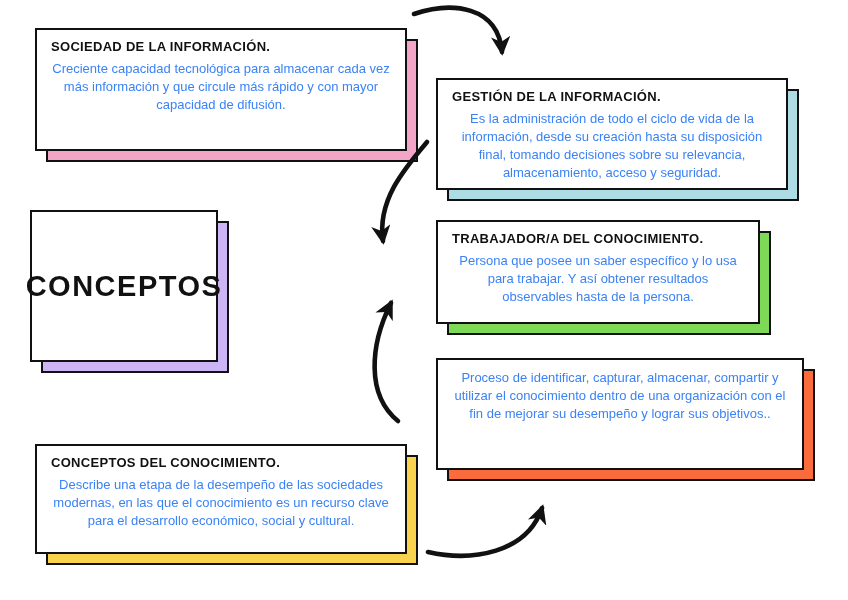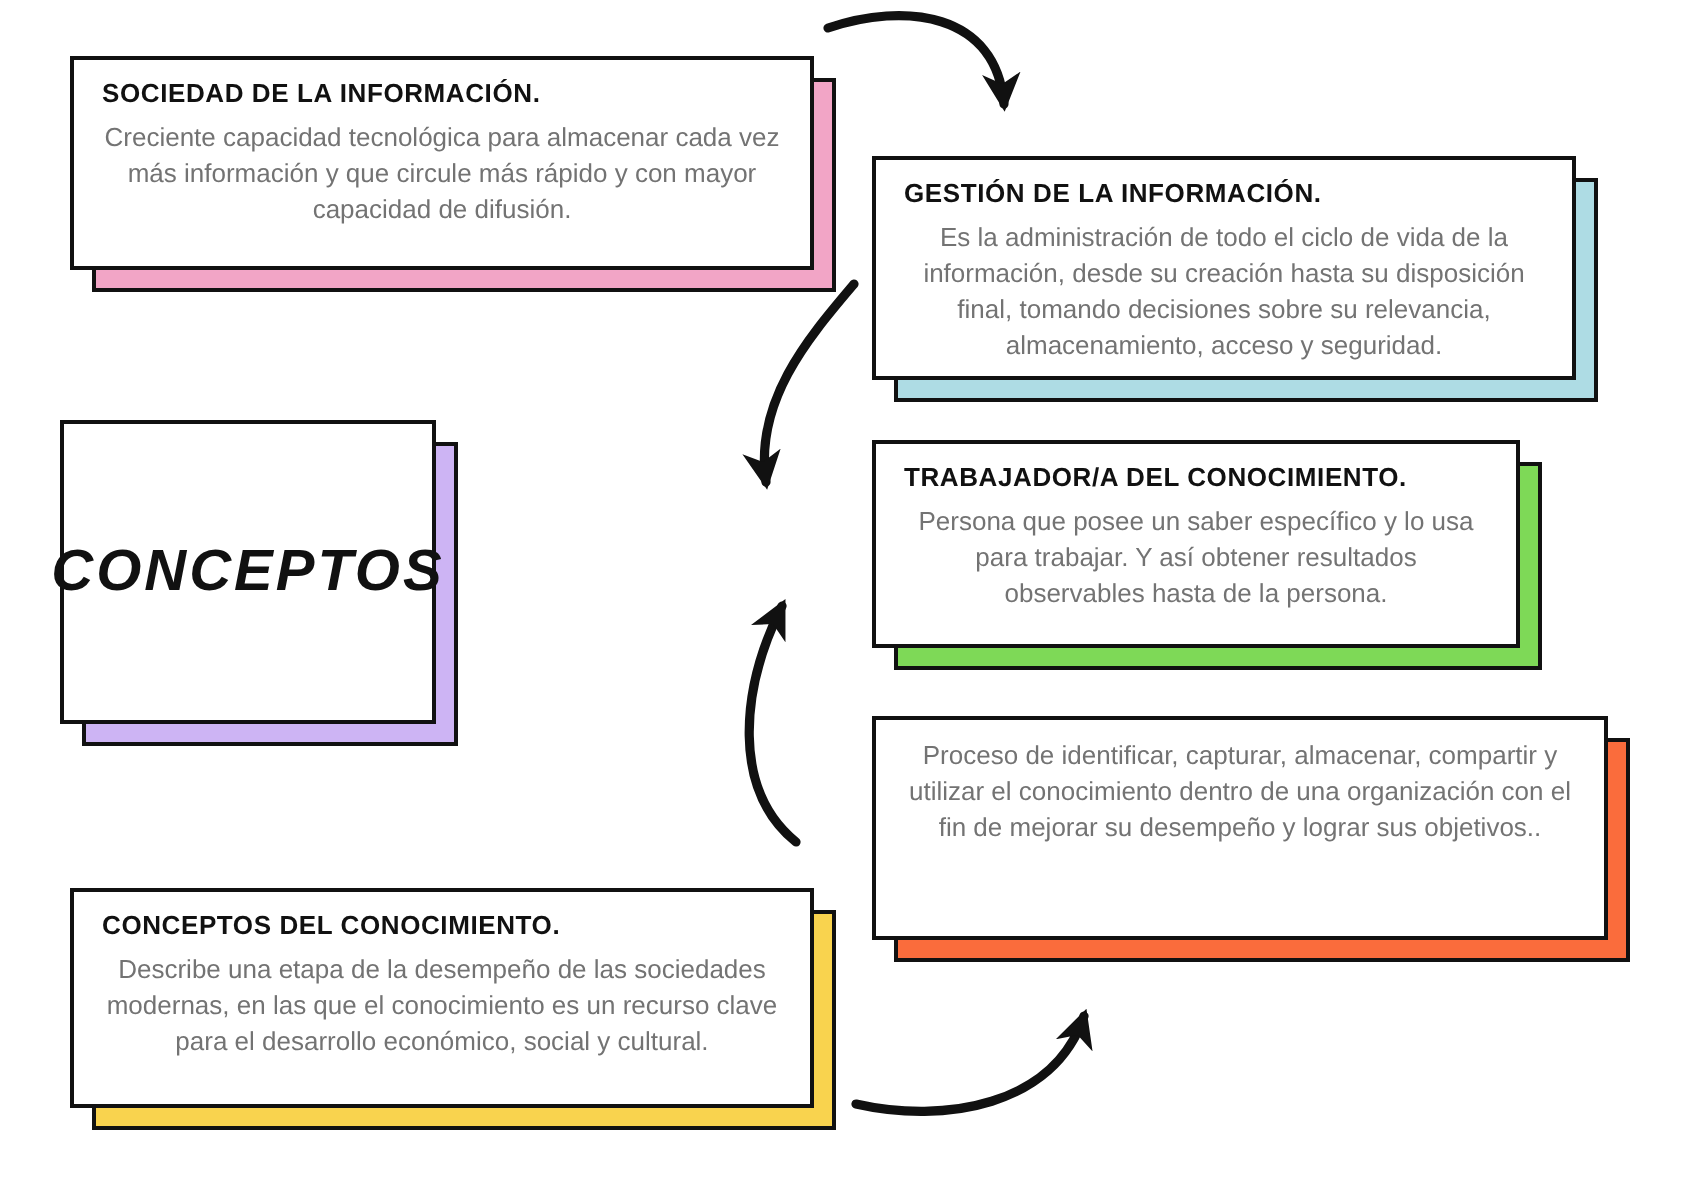--- a/index.html
+++ b/index.html
@@ -45,37 +45,36 @@
     font-weight: bold;
     letter-spacing: 0.3px;
     color: #111111;
     text-align: left;
     margin-bottom: 6px;
   }
 
   .card-body {
     font-size: 13px;
     line-height: 1.38;
-    color: #737373;
+    color: #3b82f6;
     text-align: center;
   }
 
   
-  .c-pink   { left: 35px;  top: 28px;  width: 372px; height: 107px; }
+  .c-pink   { left: 35px;  top: 28px;  width: 372px; height: 123px; }
   .c-blue   { left: 436px; top: 78px;  width: 352px; height: 112px; }
   .c-purple { left: 30px;  top: 210px; width: 188px; height: 152px; }
   .c-green  { left: 436px; top: 220px; width: 324px; height: 104px; }
   .c-orange { left: 436px; top: 358px; width: 368px; height: 112px; }
   .c-yellow { left: 35px;  top: 444px; width: 372px; height: 110px; }
 
   .c-purple .card-face {
     display: flex;
     align-items: center;
     justify-content: center;
-    font-style: italic;
   }
 
   .center-title {
     font-size: 29px;
     font-weight: bold;
     letter-spacing: 1.5px;
     color: #111111;
     text-align: center;
   }
 </style>

